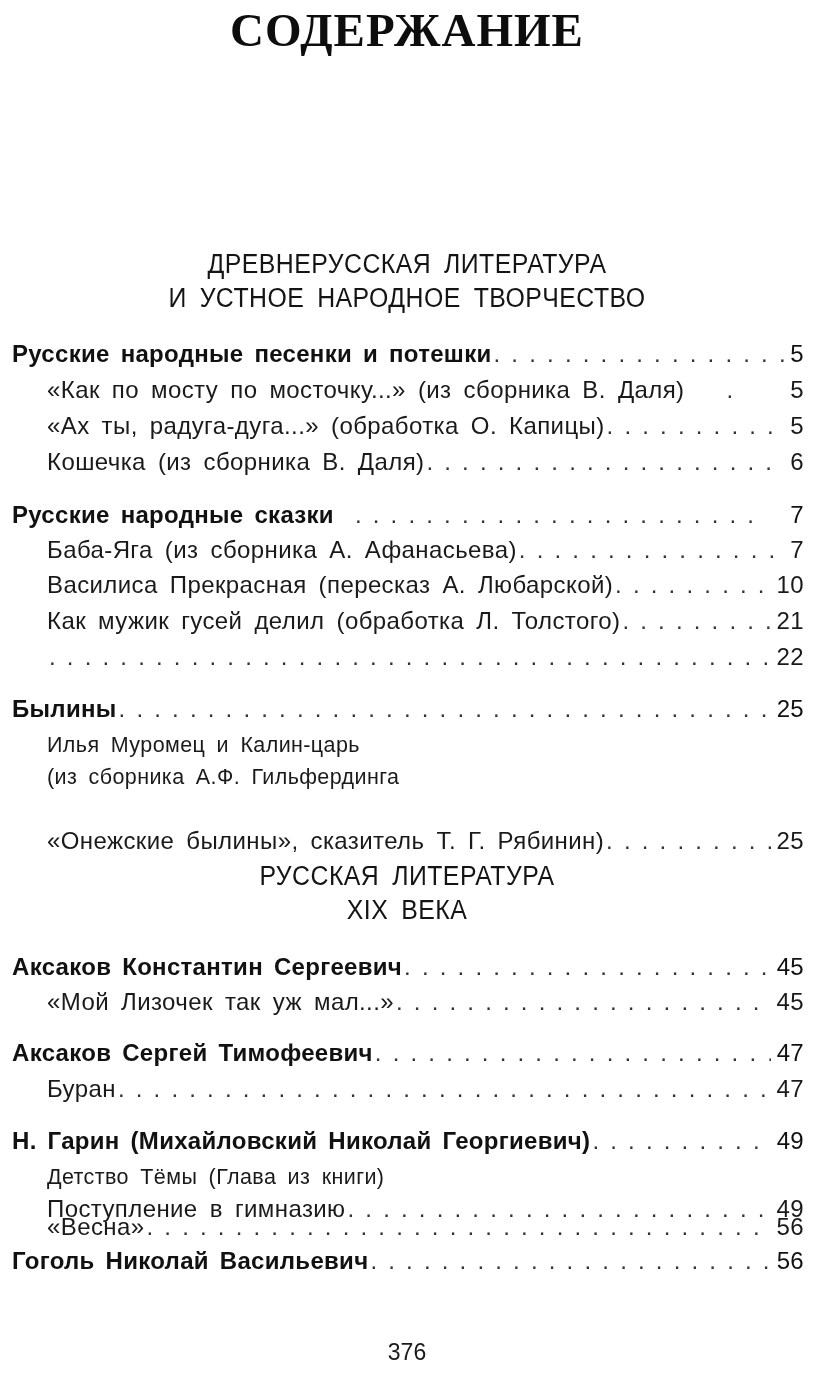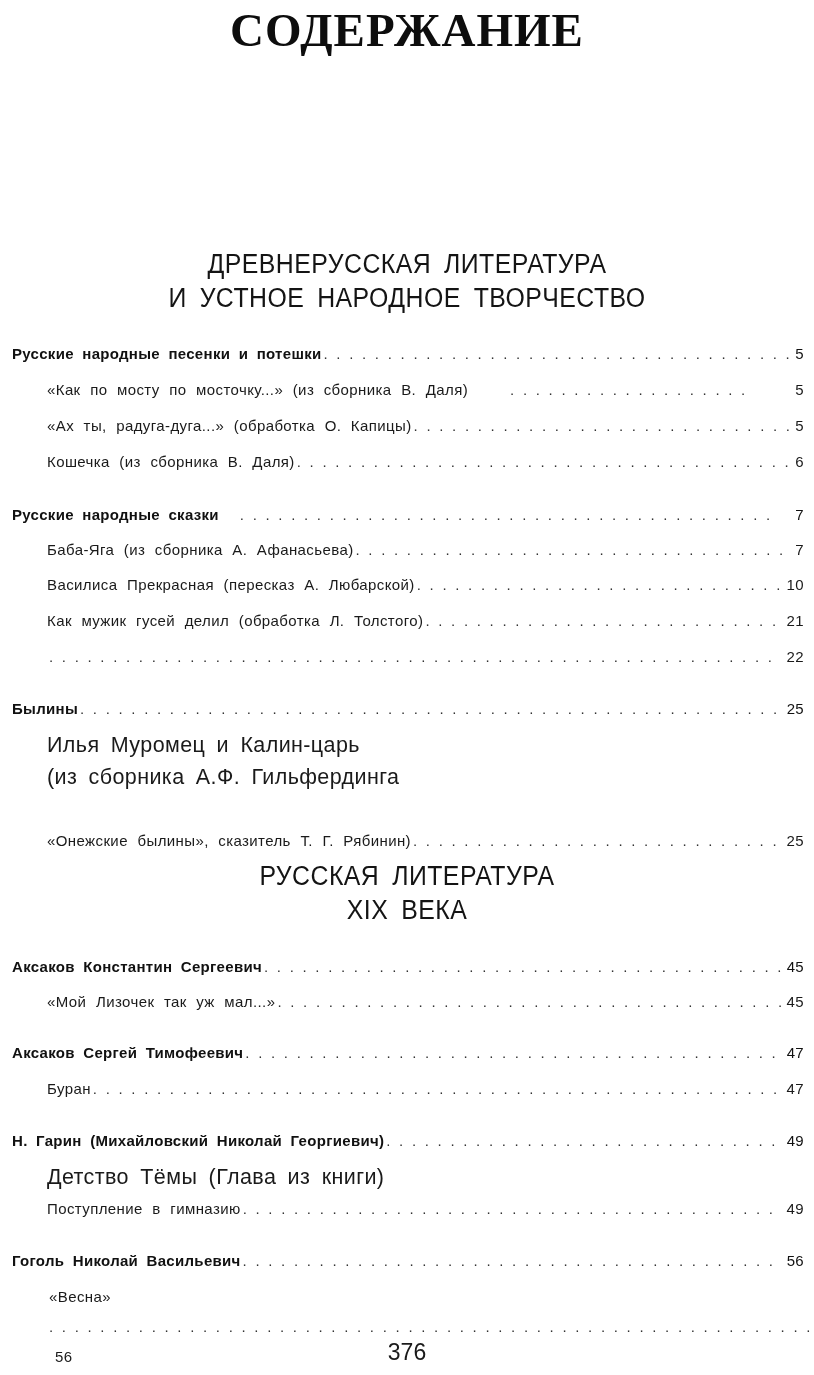--- a/index.html
+++ b/index.html
@@ -1,19 +1,19 @@
 <!DOCTYPE html>
 <html><head>
 <meta charset="utf-8">
 <style>
   html, body { margin: 0; padding: 0; background: #ffffff; }
   body { width: 814px; height: 1375px; position: relative; overflow: hidden; color: #111111; font-family: "Liberation Sans", sans-serif; }
   .title { position: absolute; left: 0; width: 814px; top: 2px; text-align: center; font-family: "Liberation Serif", "DejaVu Serif", serif; font-weight: bold; font-size: 47px; letter-spacing: 1px; line-height: 56px; color: #0d0d0d; }
   .section-head { position: absolute; left: 0; width: 814px; text-align: center; font-size: 27px; line-height: 34px; letter-spacing: 0.5px; word-spacing: 6px; color: #141414; transform: scaleX(0.92); transform-origin: center; }
-  .entry { position: absolute; display: flex; align-items: baseline; font-size: 15px; line-height: 30px; white-space: nowrap; }
+  .entry { position: absolute; display: flex; align-items: baseline; font-size: 24px; line-height: 30px; white-space: nowrap; }
   .entry.main { left: 12px; right: 10px; font-weight: bold; letter-spacing: 0.3px; word-spacing: 4px; }
   .entry.sub { left: 47px; right: 10px; letter-spacing: 0.4px; word-spacing: 5px; color: #1a1a1a; }
   .entry .label { flex: 0 0 auto; }
   .entry .dots { flex: 1 1 auto; overflow: hidden; font-weight: normal; letter-spacing: 8.3px; color: #333; margin-left: 2px; }
   .entry .dots::before { content: ". . . . . . . . . . . . . . . . . . . . . . . . . . . . . . . . . . . . . . . . . . . . . . . . . . . . . . . . . . . . . . . . . . . . . . . . . . . . . ."; letter-spacing: 0; word-spacing: 4.5px; }
   .entry .page { flex: 0 0 auto; font-weight: normal; padding-left: 6px; }
   .plain { position: absolute; left: 47px; font-size: 21.5px; line-height: 30px; letter-spacing: 0.4px; word-spacing: 5px; white-space: nowrap; color: #1a1a1a; }
   .page-number { position: absolute; left: 0; width: 814px; top: 1336px; text-align: center; font-size: 23px; line-height: 32px; color: #1a1a1a; }
 </style>
 </head>
@@ -120,20 +120,20 @@
     <span class="label">Поступление в гимназию</span>
     <span class="dots"></span>
     <span class="page">49</span>
   </div>
 
   <div class="entry main" style="top:1246px;">
     <span class="label">Гоголь Николай Васильевич</span>
     <span class="dots"></span>
     <span class="page">56</span>
   </div>
-  <div class="entry sub" style="top:1282px;flex-direction:column;">
+  <div class="entry sub" style="top:1212px;">
     <span class="label">«Весна»</span>
     <span class="dots"></span>
     <span class="page">56</span>
   </div>
 
   <div class="page-number">376</div>
 </div>
 
 </body></html>

